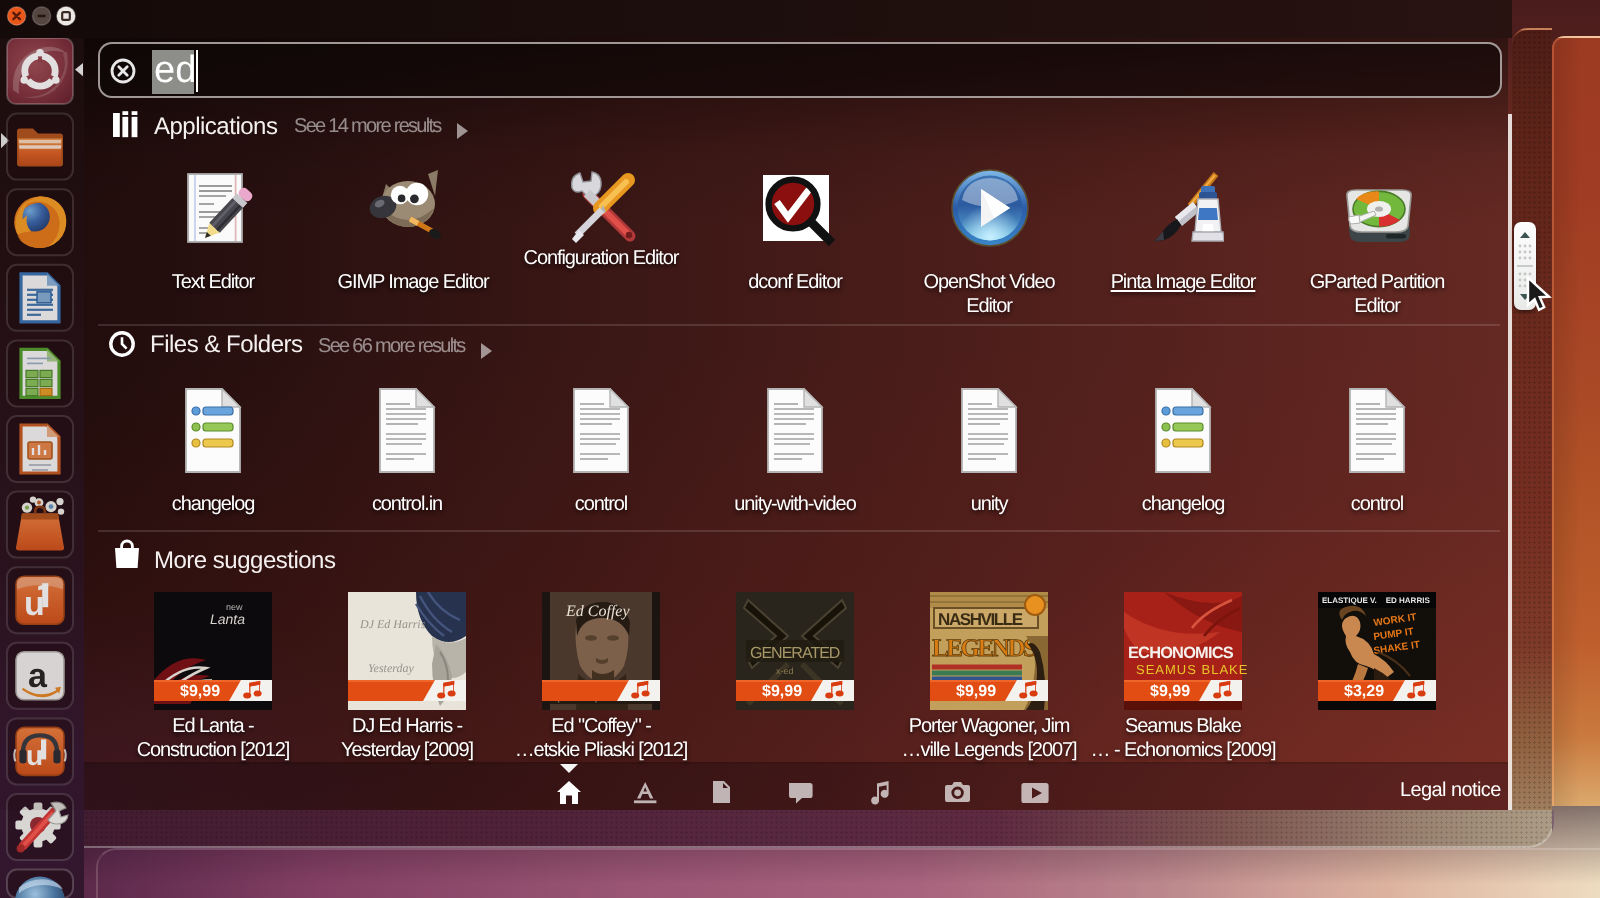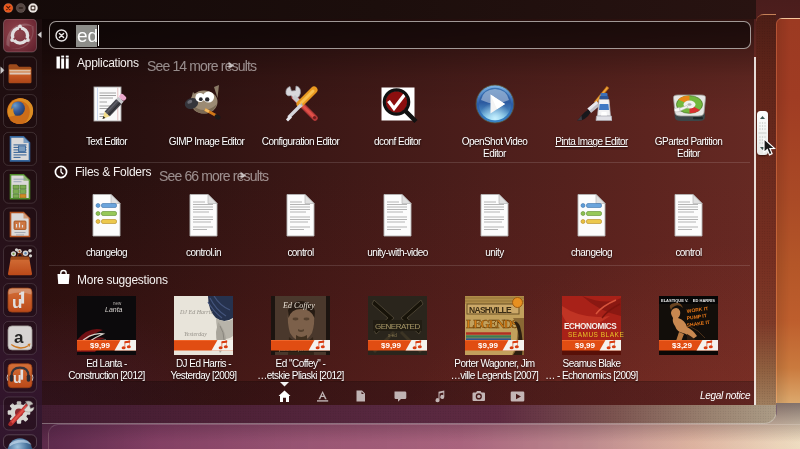--- a/index.html
+++ b/index.html
@@ -1,20 +1,20 @@
 <!DOCTYPE html>
 <html><head>
 <meta charset="utf-8">
 <style>
   html,body{margin:0;padding:0;background:#000;}
   #screen{position:relative;width:800px;height:449px;overflow:hidden;
     font-family:"Liberation Sans",sans-serif;background:#737373;}
   .abs{position:absolute;}
   .hdr{position:absolute;color:#f4f0ef;font-size:12px;letter-spacing:-0.25px;}
-  .see{position:absolute;color:rgba(255,255,255,0.52);font-size:14px;letter-spacing:-0.85px;}
+  .see{position:absolute;color:rgba(255,255,255,0.52);font-size:10px;letter-spacing:-0.85px;}
   .lbl2{position:absolute;color:#ffffff;font-size:10px;letter-spacing:-0.55px;line-height:12px;text-align:center;text-shadow:0 1px 2px rgba(0,0,0,0.75);}
 </style>
 </head>
 <body>
 <div id="screen">
 
   <div class="abs" style="left:750px;top:0;width:50px;height:449px;
     background:linear-gradient(to bottom,#4a1d1c 0%,#4e1e1d 4%,#5c241f 8%,#6e2a20 20%,#7c301f 45%,#8c351f 70%,#9a4a28 85%,#b07040 95%,#c89060 100%);"></div>
 
   <div class="abs" style="left:776px;top:18px;width:24px;height:431px;border-top-left-radius:6px;
@@ -201,21 +201,21 @@
     <path d="M20.5 20.5 L20.5 29.3 A13 8.8 0 0 0 31 26 Z" fill="#d83030"></path>
     <ellipse cx="20.5" cy="20.5" rx="6" ry="4" fill="#f0f0ee"></ellipse>
     <ellipse cx="20.5" cy="20.5" rx="2" ry="1.3" fill="#b0b0ae"></ellipse>
     <path d="M8 25 L18 21.5 L19 23.5 L10 27.5 Q8 27.5 8 25 Z" fill="#f4f4f2" stroke="#b0b0ae" stroke-width="0.5"></path>
     <path d="M5.5 24.5 L10.5 23.5 L11 27.5 L6.5 28 Q5 26.5 5.5 24.5 Z" fill="#fafaf8" stroke="#b0b0ae" stroke-width="0.5"></path>
     <rect x="24" y="33" width="10" height="2.2" rx="1" fill="#1e2628"></rect>
   </svg>
 
   <div class="lbl2" style="left:58px;top:136px;width:97px;">Text Editor</div>
   <div class="lbl2" style="left:158px;top:136px;width:97px;">GIMP Image Editor</div>
-  <div class="lbl2" style="left:252px;top:136px;width:97px;">Configuration Editor</div>
+  <div class="lbl2" style="left:252px;top:124px;width:97px;">Configuration Editor</div>
   <div class="lbl2" style="left:349px;top:136px;width:97px;">dconf Editor</div>
   <div class="lbl2" style="left:446px;top:136px;width:97px;">OpenShot Video<br>Editor</div>
   <div class="lbl2" style="left:543px;top:136px;width:97px;text-decoration:underline;">Pinta Image Editor</div>
   <div class="lbl2" style="left:640px;top:136px;width:97px;">GParted Partition<br>Editor</div>
 
   <svg class="abs" style="left:42px;top:194px;" width="712" height="66" viewBox="0 0 712 66">
     <defs>
       <g id="doc">
         <path d="M3 0.5 H21 L30 9.5 V42 H3 Z" fill="#fcfcfc" stroke="#b4b4b4" stroke-width="0.9"></path>
         <path d="M21 0.5 L21 9.5 H30 Z" fill="#e0e0e0" stroke="#b4b4b4" stroke-width="0.7"></path>
@@ -377,21 +377,21 @@
   </svg>
 
   <div class="lbl2" style="left:46.5px;top:357.5px;width:120px;">Ed Lanta -<br>Construction [2012]</div>
   <div class="lbl2" style="left:143.5px;top:357.5px;width:120px;">DJ Ed Harris -<br>Yesterday [2009]</div>
   <div class="lbl2" style="left:240.5px;top:357.5px;width:120px;">Ed "Coffey" -<br>…etskie Pliaski [2012]</div>
   <div class="lbl2" style="left:434.5px;top:357.5px;width:120px;">Porter Wagoner, Jim<br>…ville Legends [2007]</div>
   <div class="lbl2" style="left:531.5px;top:357.5px;width:120px;">Seamus Blake<br>… - Echonomics [2009]</div>
 
   <div class="abs" style="left:42px;top:382px;width:712px;height:23px;
     background:linear-gradient(to right,rgba(2,0,8,0.27),rgba(4,0,14,0.24));box-shadow:0 -1px 0 rgba(0,0,0,0.3);"></div>
-  <div class="abs" style="left:700px;top:389.5px;color:#fff;font-size:10px;letter-spacing:-0.3px;white-space:nowrap;font-style:italic;">Legal notice</div>
+  <div class="abs" style="left:700px;top:389.5px;color:#fff;font-size:10px;letter-spacing:-0.3px;white-space:nowrap;">Legal notice</div>
   <svg class="abs" style="left:270px;top:381px;" width="260" height="24" viewBox="0 0 260 24">
     <path d="M10 1 L19 1 L14.5 5.5 Z" fill="#f4f4f4"></path>
     <g fill="#ffffff">
       <path d="M14.5 9.5 L8.5 15 H10 V21 H13 V16.8 H16 V21 H19 V15 H20.5 Z"></path>
     </g>
     <g fill="rgba(255,255,255,0.68)">
       <path d="M52.6 10 L48.5 18.2 H50.2 L51.2 16 H54 L55 18.2 H56.7 L52.6 10 Z M52.6 12.6 L53.5 14.8 H51.7 Z"></path>
       <rect x="47" y="19.2" width="11.2" height="1.4"></rect>
       <path d="M86.5 9.5 H92 L95 12.5 V20.5 H86.5 Z M91.5 10.5 V13 H94 Z" fill-rule="evenodd"></path>
       <path d="M124.5 10.5 H135 Q136.3 10.5 136.3 11.8 V16.7 Q136.3 18 135 18 H131 L128 20.8 V18 H125.8 Q124.5 18 124.5 16.7 Z"></path>

